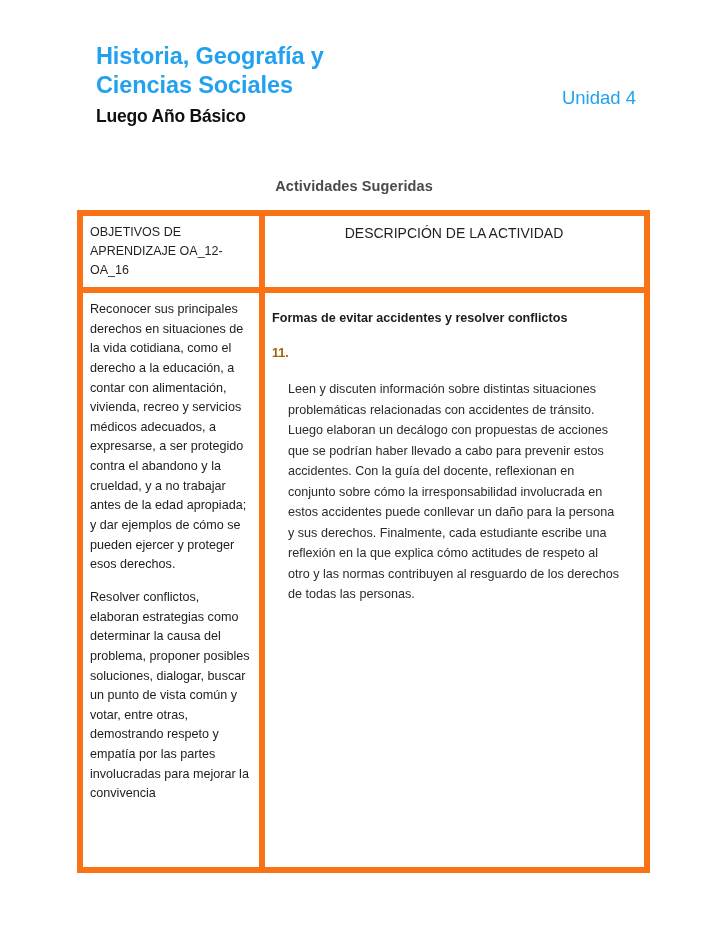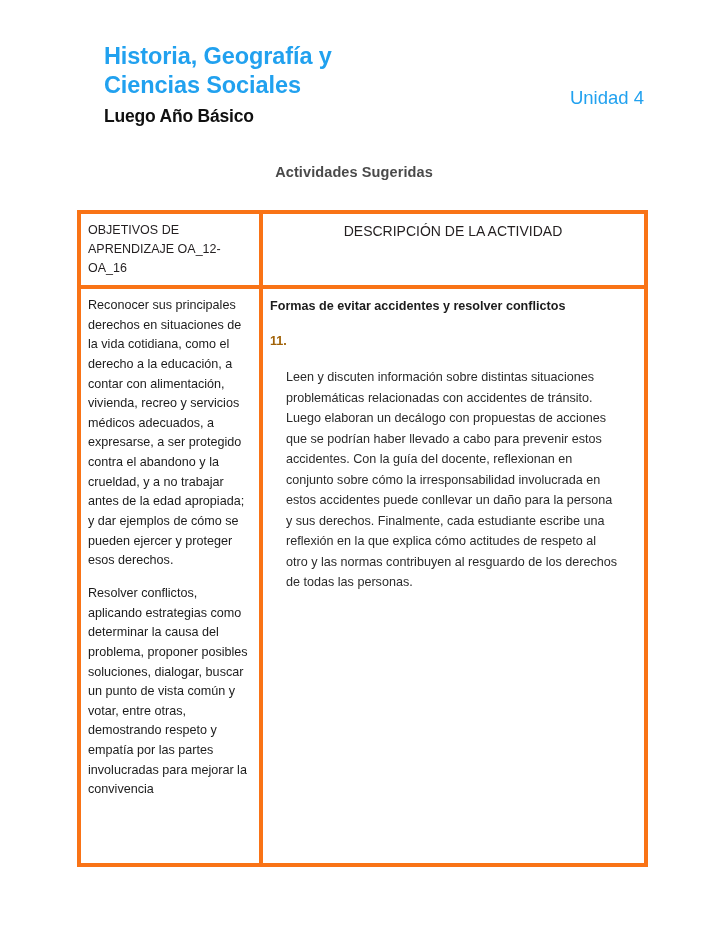--- a/index.html
+++ b/index.html
@@ -27,21 +27,21 @@
   .doc-header {
     position: absolute;
     left: 96px;
     top: 42px;
     width: 548px;
   }
   .header-grid {
     display: flex;
     flex-direction: row;
     align-items: flex-start;
-    justify-content: flex-end;
+    justify-content: flex-start;
   }
   .header-left {
     width: 330px;
   }
   .header-right {
     width: 210px;
     text-align: right;
     padding-top: 44px;
   }
   .subject-title {
@@ -74,41 +74,41 @@
     color: #21a1ef;
     line-height: 1.25;
     margin: 9px 0 0 0;
     white-space: nowrap;
   }
 
   
   .section-title {
     position: absolute;
     left: 0;
-    top: 164px;
+    top: 178px;
     width: 708px;
     text-align: center;
     font-size: 14.5px;
     font-weight: bold;
     color: #4a4a4a;
     letter-spacing: 0.1px;
   }
 
   
   .activities-table {
     position: absolute;
     left: 77px;
     top: 210px;
     width: 567px;
     border-collapse: collapse;
     table-layout: fixed;
   }
   .activities-table td,
   .activities-table th {
-    border: 4px solid #f97316;
+    border: 6px solid #f97316;
     vertical-align: top;
     padding: 7px 8px 7px 7px;
     font-weight: normal;
   }
   .col-oa   { width: 182px; }
   .col-desc { width: 385px; }
 
   .th-oa {
     font-size: 12.5px;
     line-height: 1.52;
@@ -141,21 +141,21 @@
   .cell-desc {
     font-size: 12.6px;
     line-height: 1.63;
     color: #2b2b2b;
     padding-top: 8px;
     padding-left: 9px;
     padding-right: 12px;
   }
   .desc-heading {
     font-weight: bold;
-    margin: 0 0 14px 0;
+    margin: 8px 0 14px 0;
     color: #1c1c1c;
   }
   .desc-number {
     font-weight: bold;
     margin: 0 0 14px 0;
     color: #a16207;
   }
   .desc-body {
     margin: 16px;
   }
@@ -187,21 +187,21 @@
     <thead>
       <tr>
         <th class="th-oa">OBJETIVOS DE APRENDIZAJE OA_12-OA_16</th>
         <th class="th-desc">DESCRIPCIÓN DE LA ACTIVIDAD</th>
       </tr>
     </thead>
     <tbody>
       <tr>
         <td class="cell-oa">
           <p>Reconocer sus principales derechos en situaciones de la vida cotidiana, como el derecho a la educación, a contar con alimentación, vivienda, recreo y servicios médicos adecuados, a expresarse, a ser protegido contra el abandono y la crueldad, y a no trabajar antes de la edad apropiada; y dar ejemplos de cómo se pueden ejercer y proteger esos derechos.</p>
-          <p>Resolver conflictos, aplicando estrategias como determinar la causa del problema, proponer posibles soluciones, dialogar, buscar un punto de vista común y votar, entre otras, demostrando respeto y empatía por las partes involucradas para mejorar la convivencia</p>
+          <p>Resolver conflictos, elaboran estrategias como determinar la causa del problema, proponer posibles soluciones, dialogar, buscar un punto de vista común y votar, entre otras, demostrando respeto y empatía por las partes involucradas para mejorar la convivencia</p>
         </td>
         <td class="cell-desc">
           <p class="desc-heading">Formas de evitar accidentes y resolver conflictos</p>
           <p class="desc-number">11.</p>
           <p class="desc-body">Leen y discuten información sobre distintas situaciones problemáticas relacionadas con accidentes de tránsito. Luego elaboran un decálogo con propuestas de acciones que se podrían haber llevado a cabo para prevenir estos accidentes. Con la guía del docente, reflexionan en conjunto sobre cómo la irresponsabilidad involucrada en estos accidentes puede conllevar un daño para la persona y sus derechos. Finalmente, cada estudiante escribe una reflexión en la que explica cómo actitudes de respeto al otro y las normas contribuyen al resguardo de los derechos de todas las personas.</p>
         </td>
       </tr>
     </tbody>
   </table>
 

